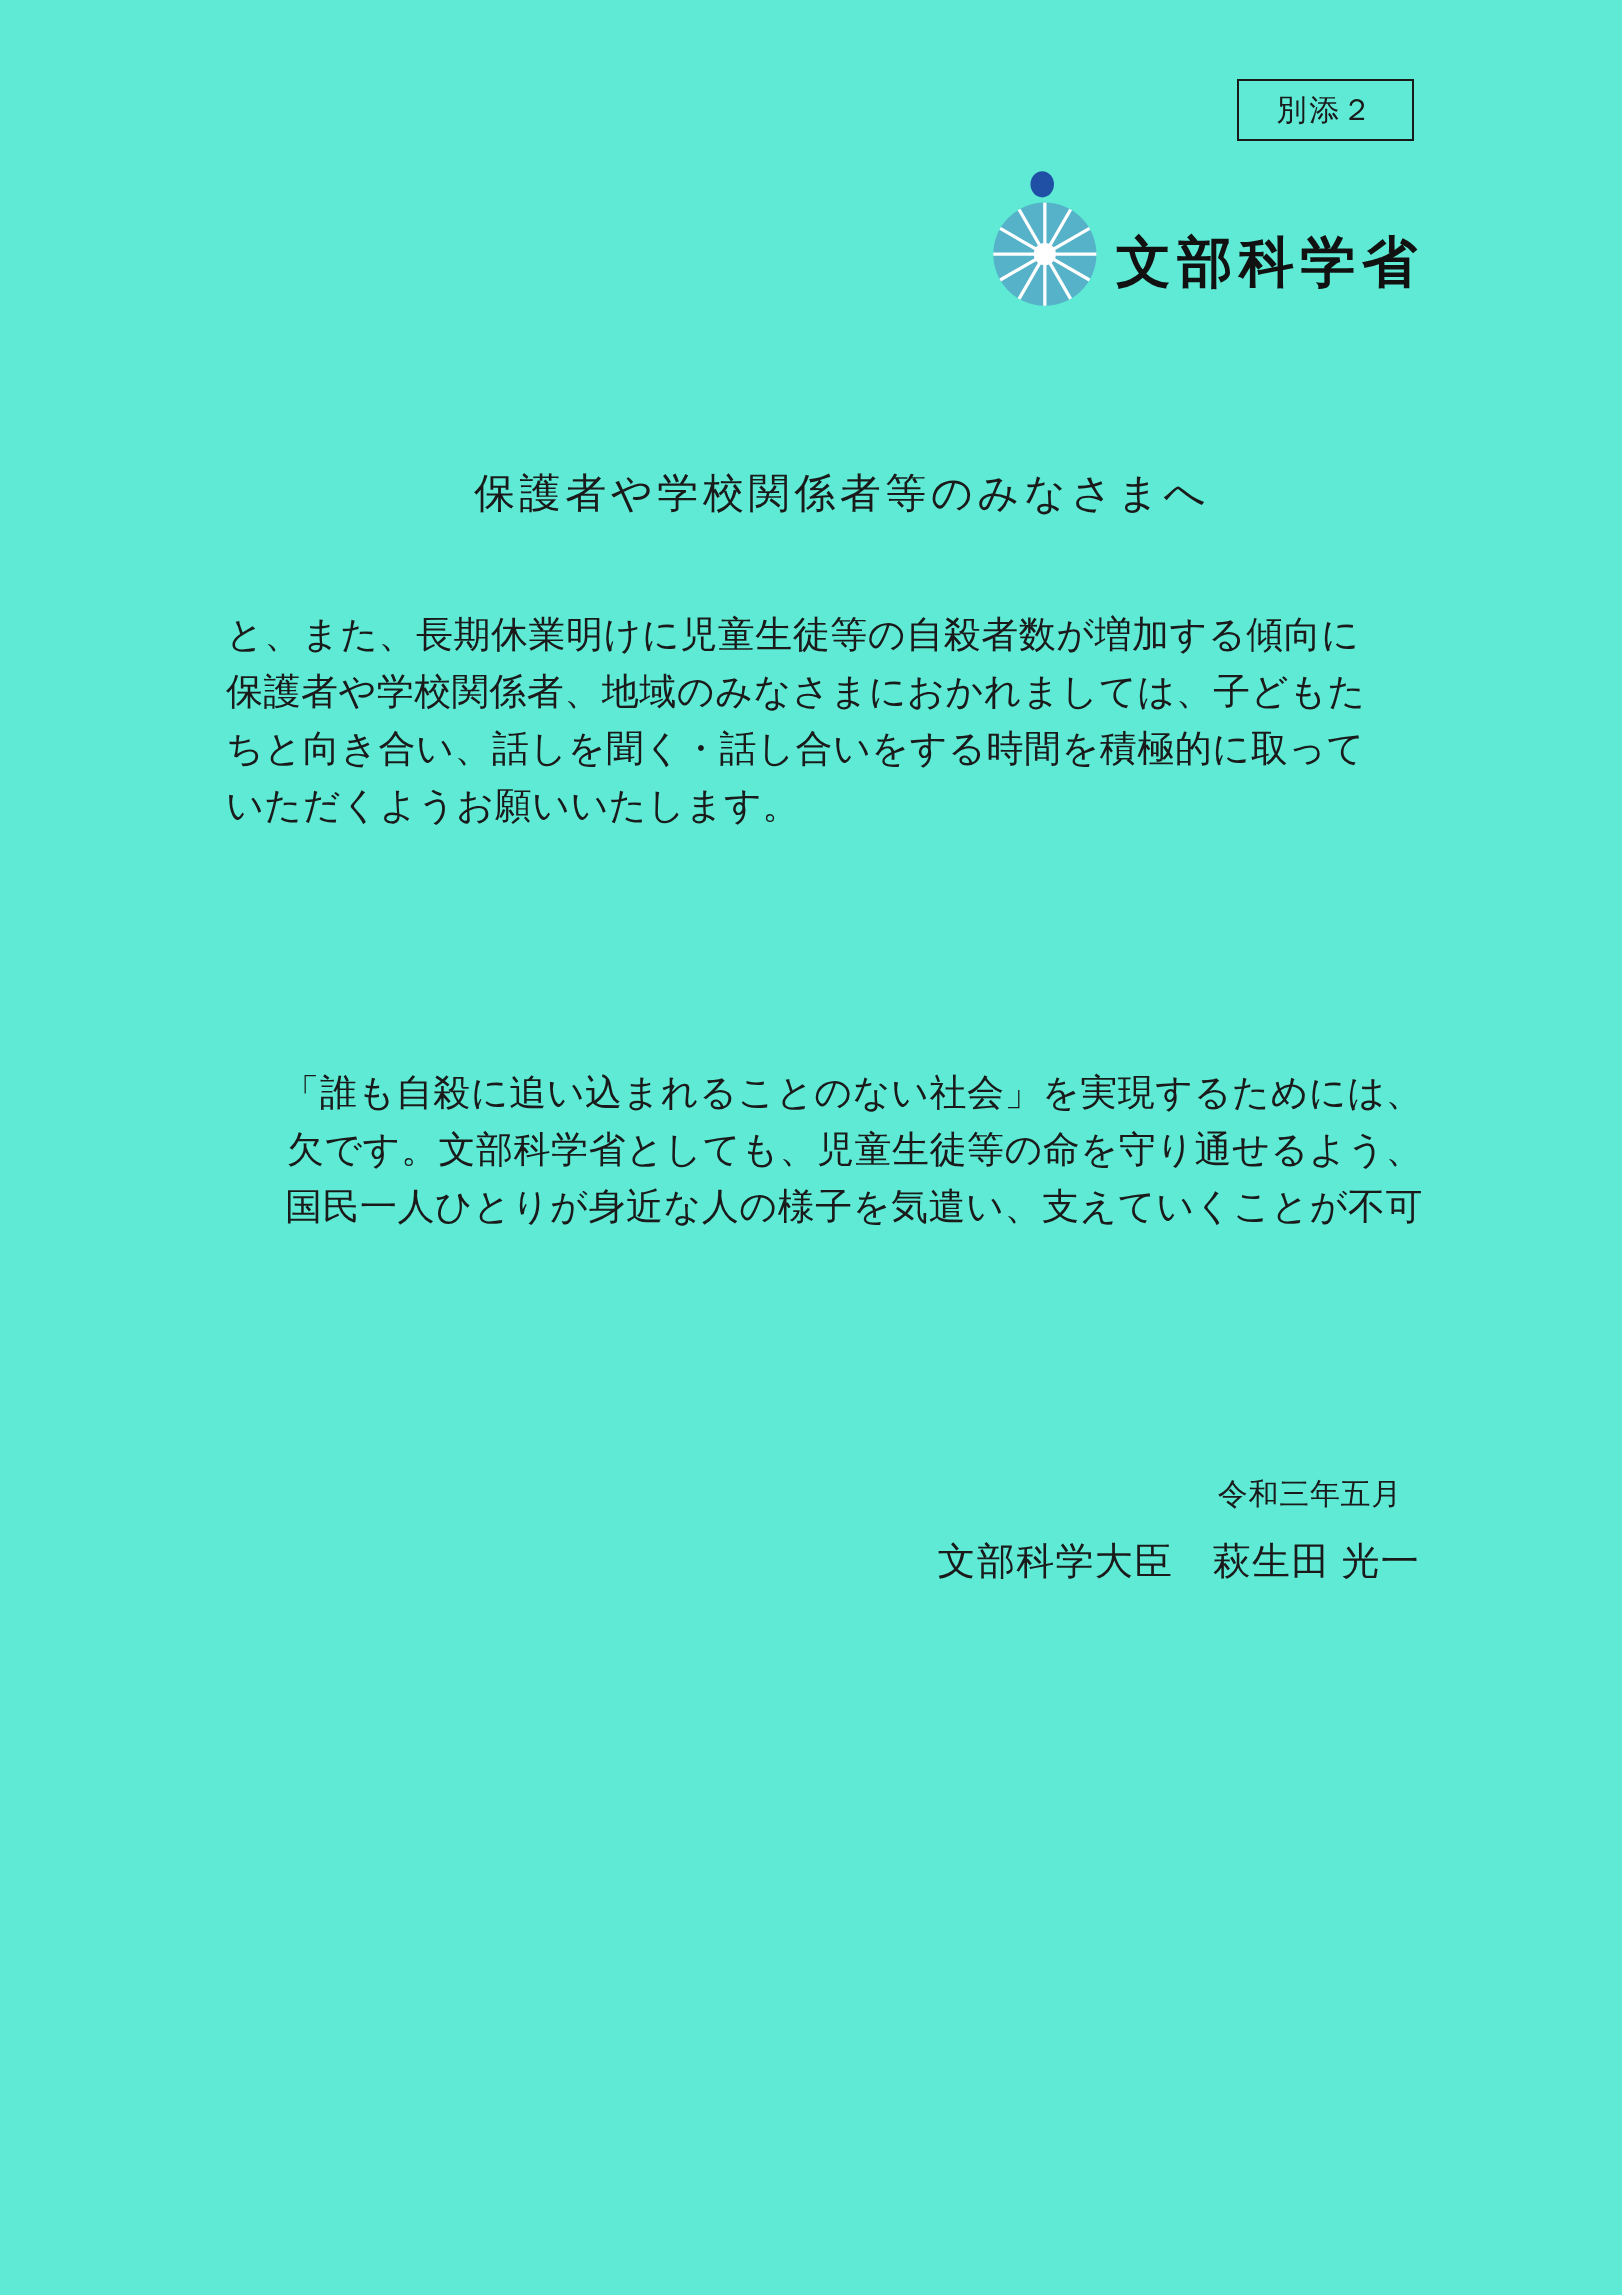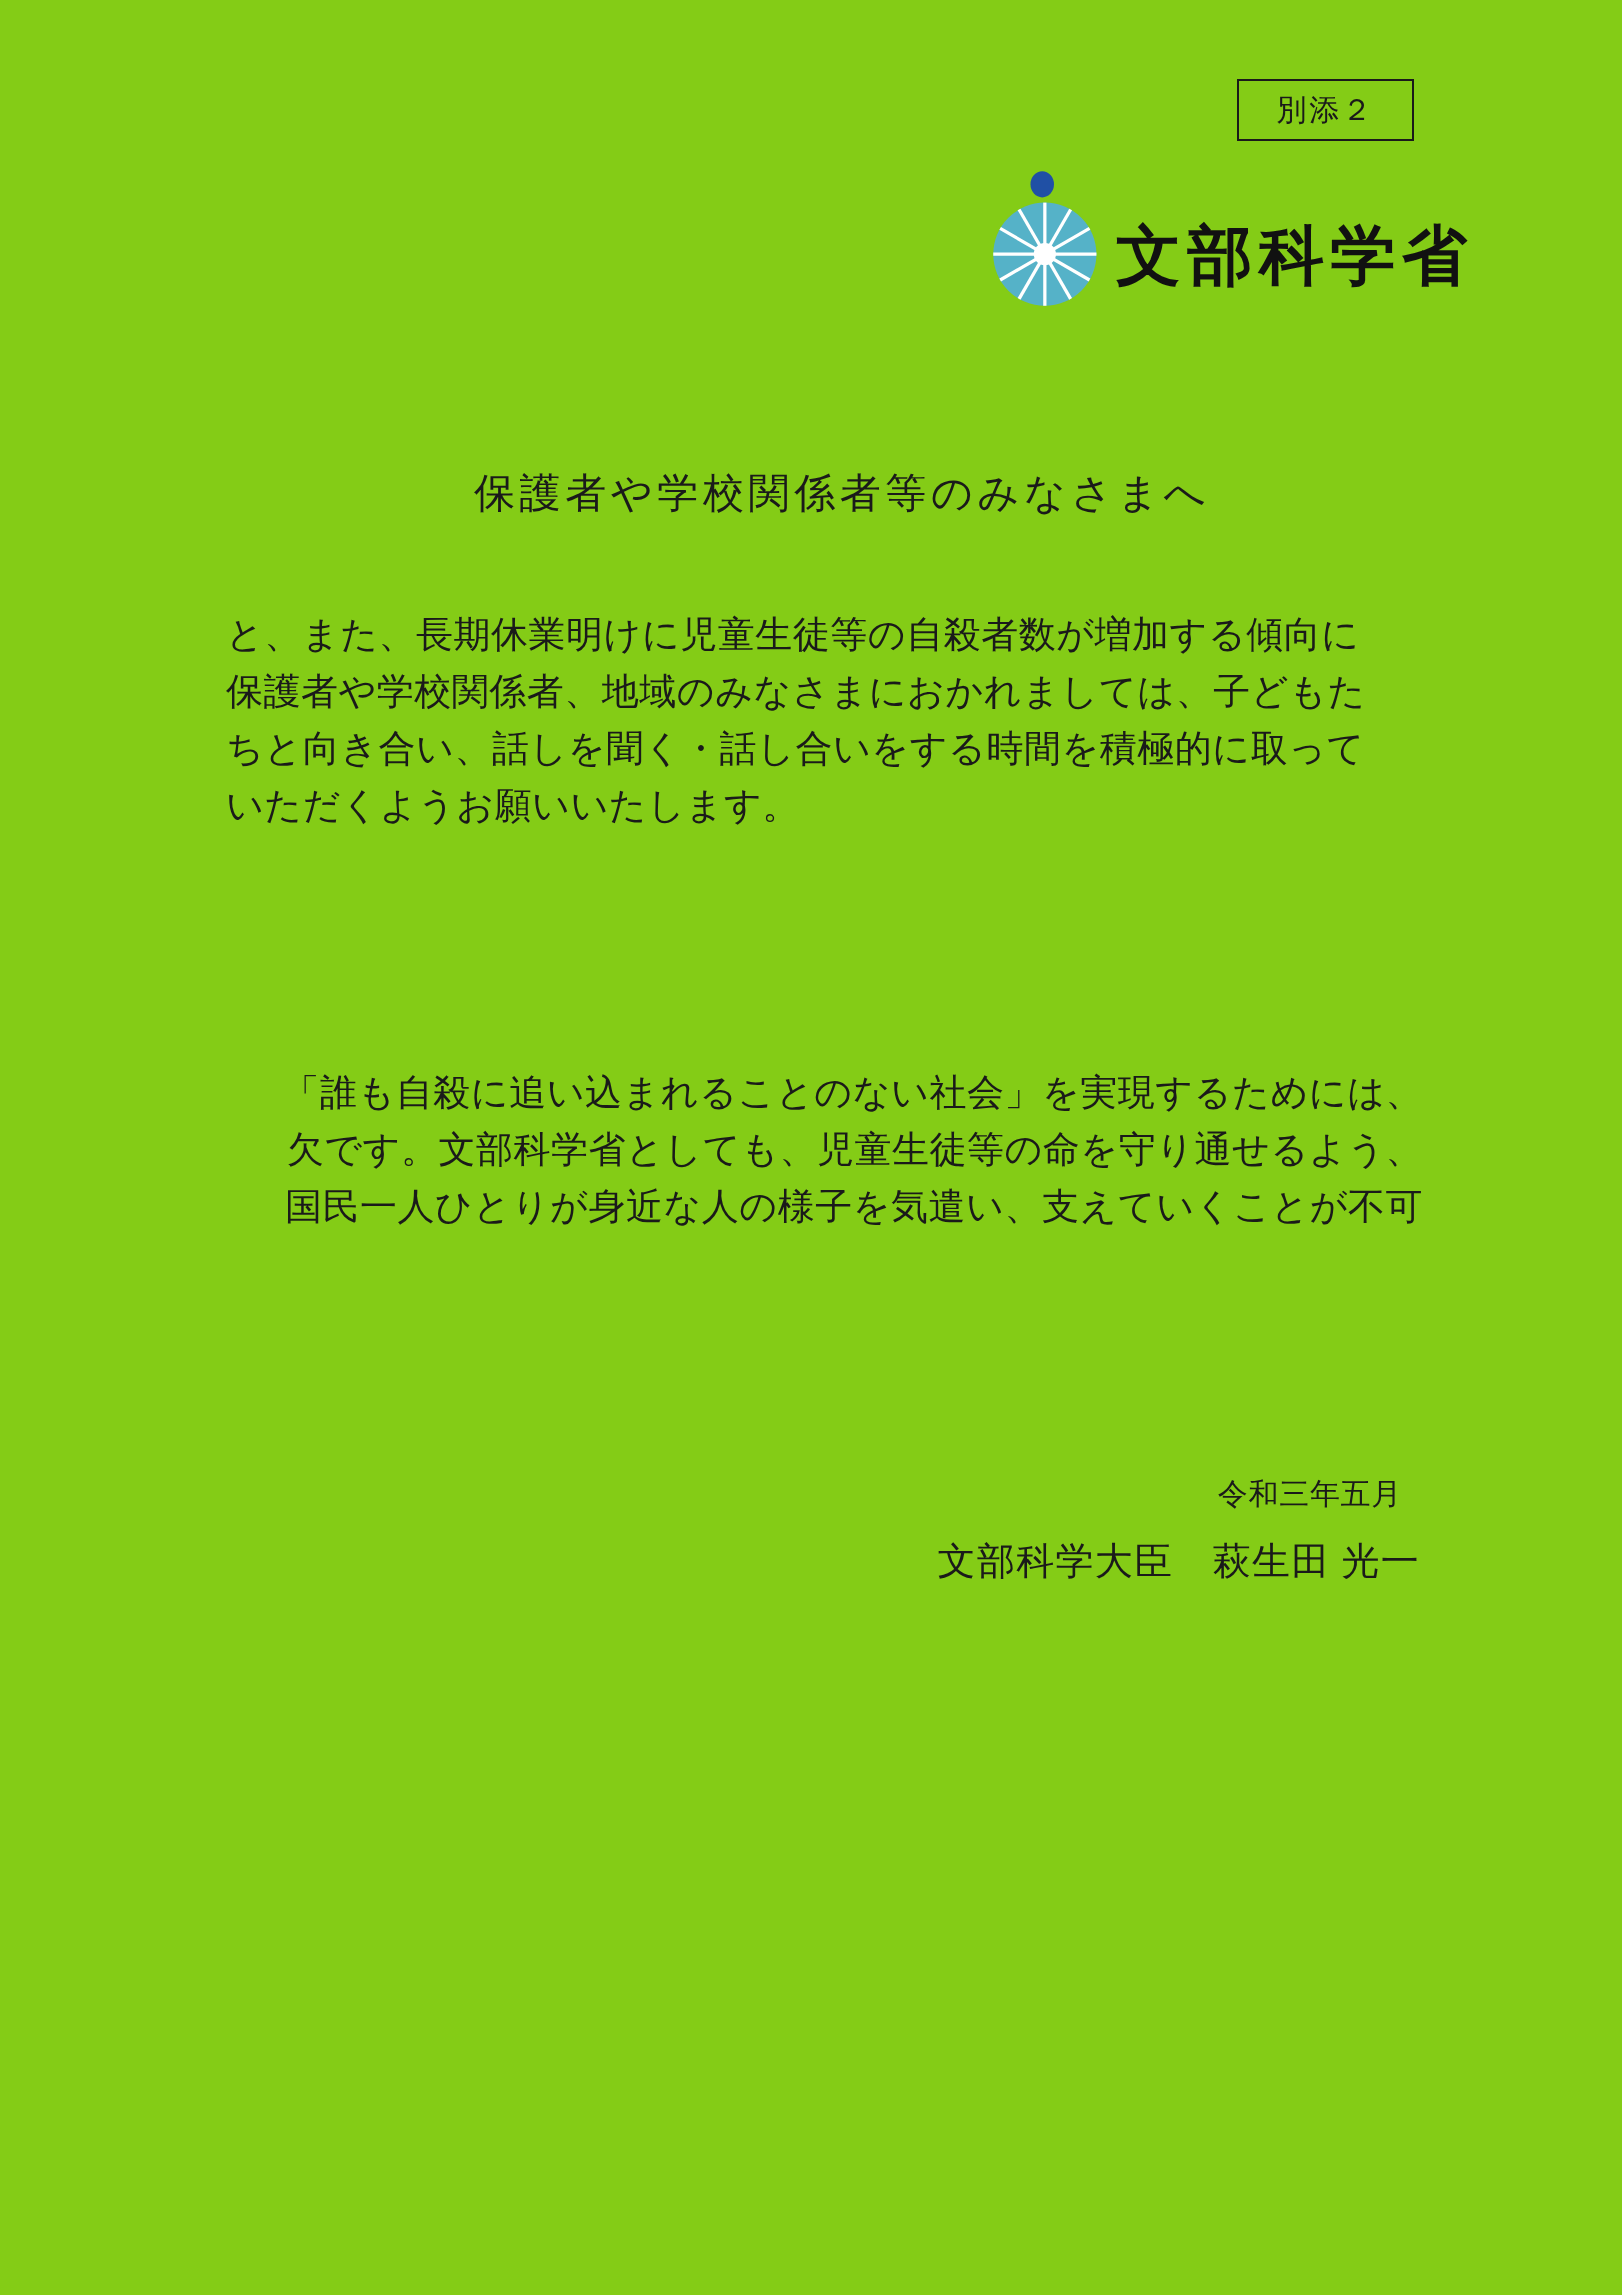--- a/index.html
+++ b/index.html
@@ -4,21 +4,21 @@
 <style>
   html, body {
     margin: 0;
     padding: 0;
     background: #888;
   }
   .page {
     position: relative;
     width: 1622px;
     height: 2295px;
-    background: #84cc16;
+    background: #5eead4;
     overflow: hidden;
     font-family: "Liberation Serif", "DejaVu Serif", serif;
     color: #1a1a1a;
   }
 
   
   .attachment-box {
     position: absolute;
     left: 1237px;
     top: 79px;
@@ -36,24 +36,24 @@
 
   
   .logo-emblem {
     position: absolute;
     left: 990px;
     top: 169px;
   }
   .logo-text {
     position: absolute;
     left: 1116px;
-    top: 227px;
+    top: 233px;
     font-family: "Liberation Sans", "DejaVu Sans", sans-serif;
     font-weight: 900;
-    font-size: 65px;
+    font-size: 55px;
     line-height: 58px;
     letter-spacing: 6.5px;
     color: #111;
     white-space: nowrap;
   }
 
   
   .letter-title {
     position: absolute;
     left: 458px;

